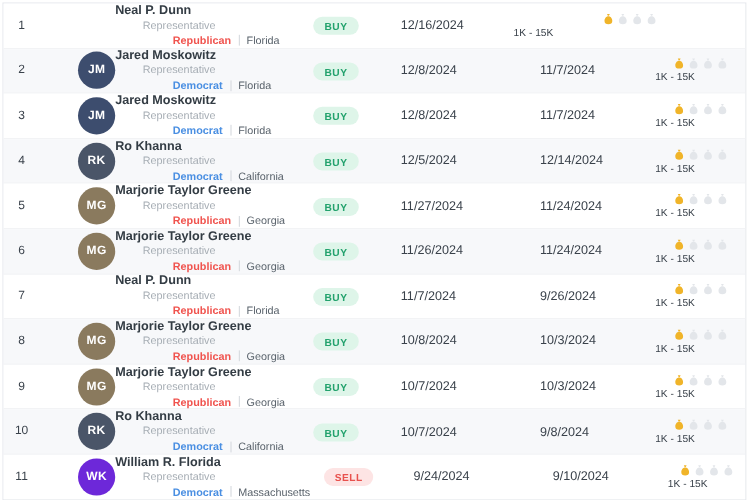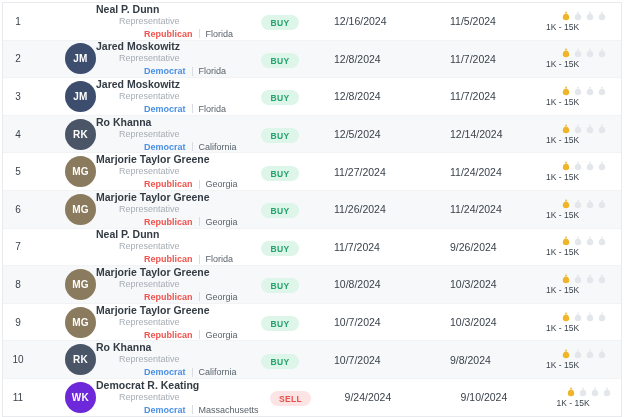--- a/index.html
+++ b/index.html
@@ -75,21 +75,20 @@
       <div class="p-line">
         <span class="p-party republican">Republican</span>
         <span class="p-div"></span>
         <span class="p-state">Florida</span>
       </div>
     </div>
     <div class="c-action">
       <span class="badge buy">BUY</span>
     </div>
     <div class="c-date d1">12/16/2024</div>
-    <div class="c-date d2">11/5/2024</div>
     <div class="c-money">
       <div class="bags">
             <svg class="bag filled" viewBox="0 0 24 24" xmlns="http://www.w3.org/2000/svg">
               <path fill="currentColor" d="M9.2 1.8h5.6l-1.7 3.5h-2.2L9.2 1.8z"></path>
               <path fill="currentColor" d="M12 6.1c-4.7 0-7.8 4.7-7.8 9.5 0 4.3 3.1 6.4 7.8 6.4s7.8-2.1 7.8-6.4c0-4.8-3.1-9.5-7.8-9.5z"></path>
             </svg>
             <svg class="bag empty" viewBox="0 0 24 24" xmlns="http://www.w3.org/2000/svg">
               <path fill="currentColor" d="M9.2 1.8h5.6l-1.7 3.5h-2.2L9.2 1.8z"></path>
               <path fill="currentColor" d="M12 6.1c-4.7 0-7.8 4.7-7.8 9.5 0 4.3 3.1 6.4 7.8 6.4s7.8-2.1 7.8-6.4c0-4.8-3.1-9.5-7.8-9.5z"></path>
             </svg>
@@ -483,21 +482,21 @@
       <div class="amount">1K - 15K</div>
     </div>
   </div>
 
   <div class="row">
     <div class="c-num">11</div>
     <div class="c-avatar">
       <div class="avatar" style="background: #6d28d9;">WK</div>
     </div>
     <div class="c-person">
-      <div class="p-name">Democrat R. Keating</div>
+      <div class="p-name">William R. Florida</div>
       <div class="p-role">Representative</div>
       <div class="p-line">
         <span class="p-party democrat">Democrat</span>
         <span class="p-div"></span>
         <span class="p-state">Massachusetts</span>
       </div>
     </div>
     <div class="c-action">
       <span class="badge sell">SELL</span>
     </div>

